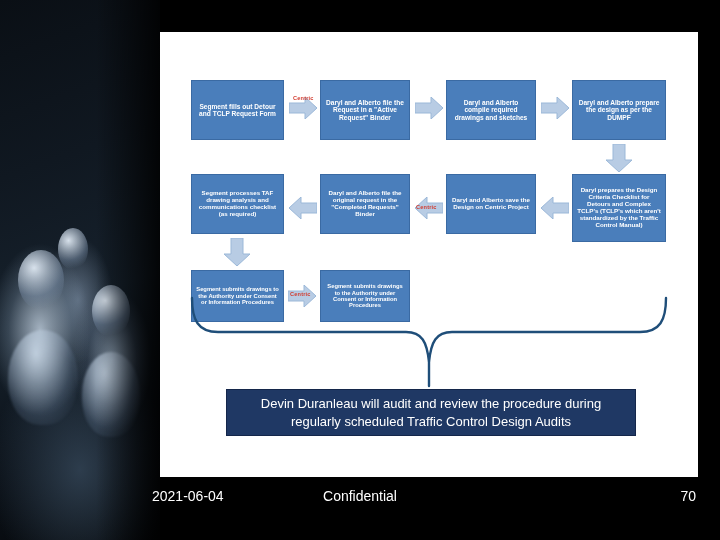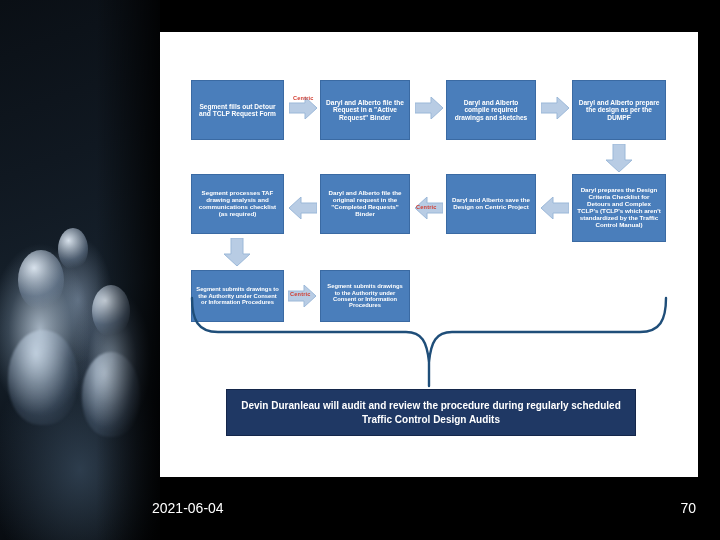--- a/index.html
+++ b/index.html
@@ -75,32 +75,32 @@
     white-space:nowrap;
   }
 
   .brace{position:absolute;left:24px;top:258px;width:490px;height:105px;}
 
   .footer-bar{
     position:absolute;left:66px;top:357px;width:410px;height:47px;
     background:#1f3864;
     border:1px solid #14264a;
     color:#ffffff;
-    font-size:10px;
-    font-weight:bold;
+    font-size:13px;
+    font-weight:normal;
     text-align:center;
     display:flex;align-items:center;justify-content:center;
     padding:0 8px;box-sizing:border-box;
     line-height:1.35;
   }
 
   
   .slide-footer{
     position:absolute;left:0;top:488px;width:720px;height:32px;
-    color:#ffffff;font-size:14px;margin-top:12px;
+    color:#ffffff;font-size:14px;
   }
   .sf-date{position:absolute;left:152px;top:0;}
   .sf-center{position:absolute;left:0;top:0;width:720px;text-align:center;}
   .sf-num{position:absolute;right:24px;top:0;}
 </style>
 </head>
 <body>
 
 <div id="slide">
 
@@ -200,16 +200,17 @@
         </svg>
       </div>
 
       <div class="footer-bar">Devin Duranleau will audit and review the procedure during regularly scheduled Traffic Control Design Audits</div>
 
     </div>
   </div>
 
   <div class="slide-footer">
     <div class="sf-date">2021-06-04</div>
+    <div class="sf-center">Confidential</div>
     <div class="sf-num">70</div>
   </div>
 
 </div>
 
 </body></html>

